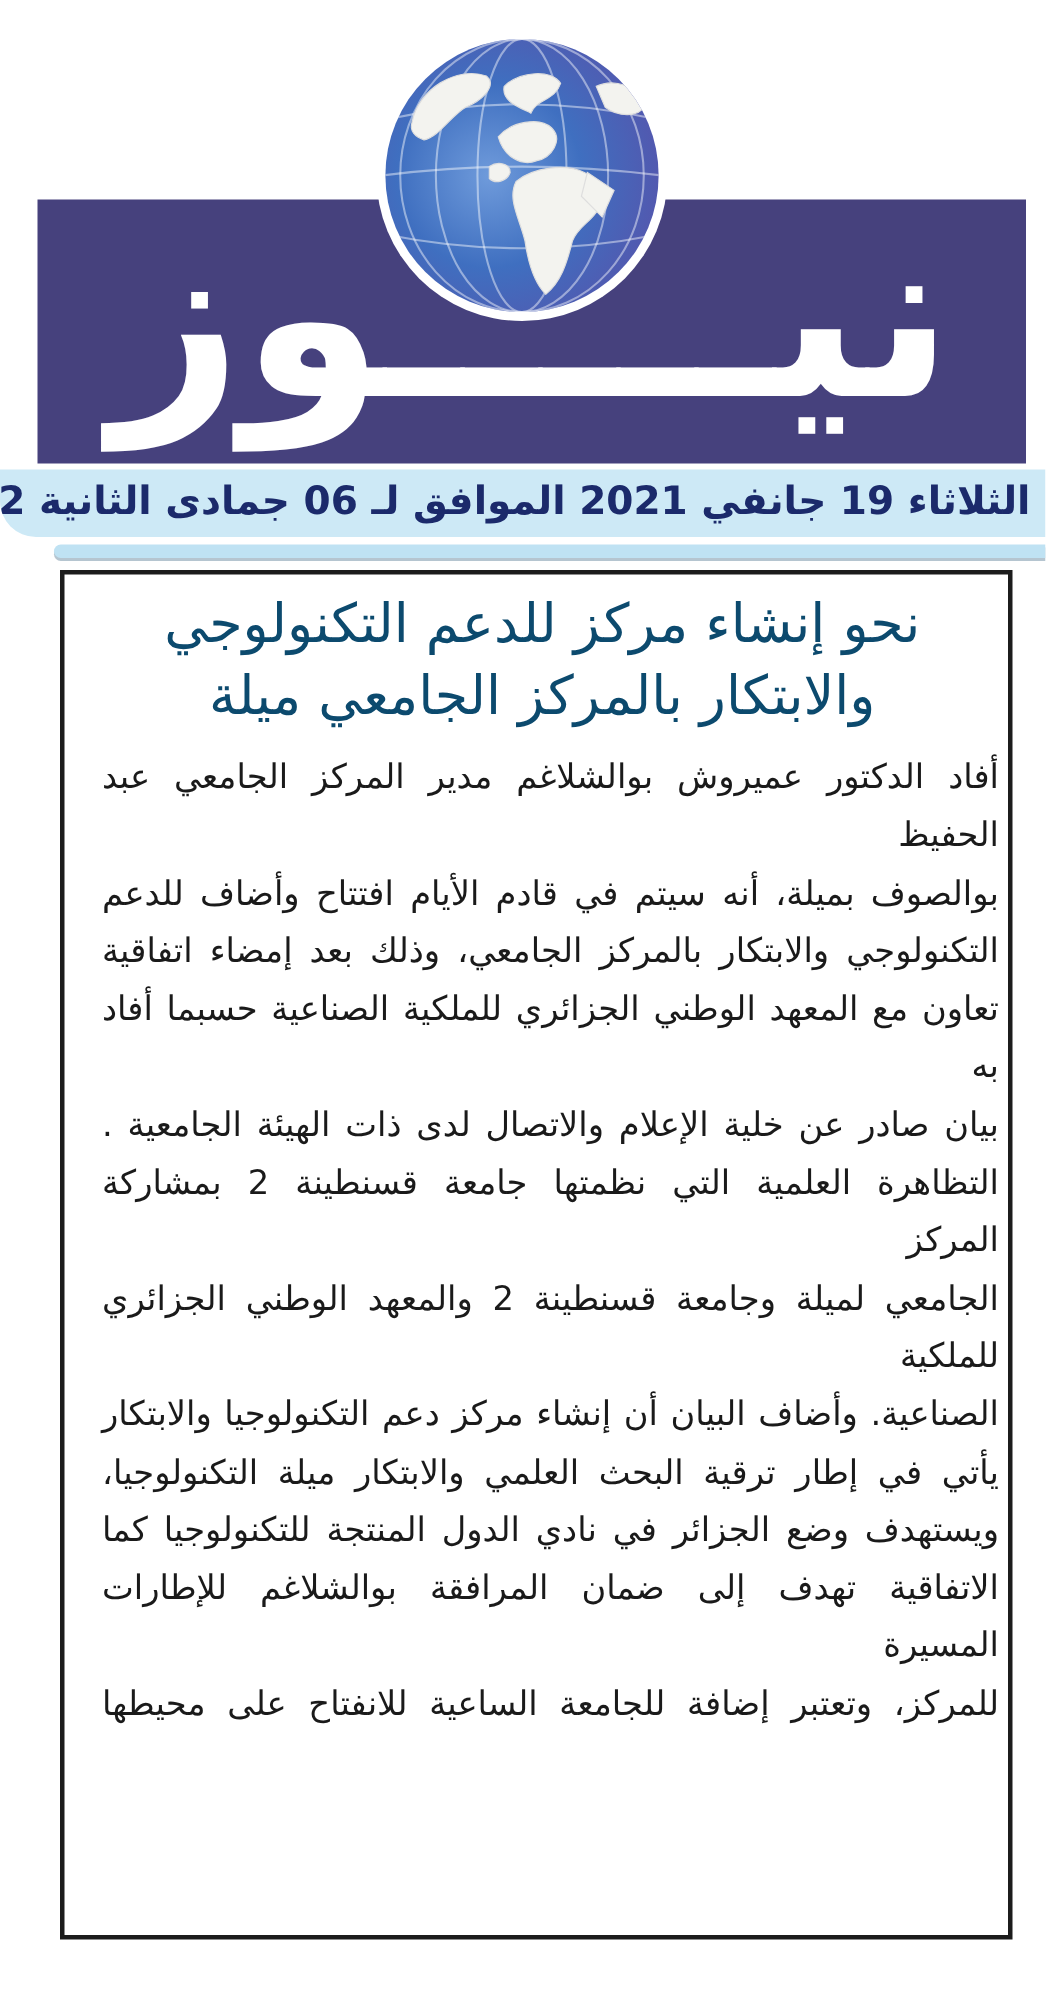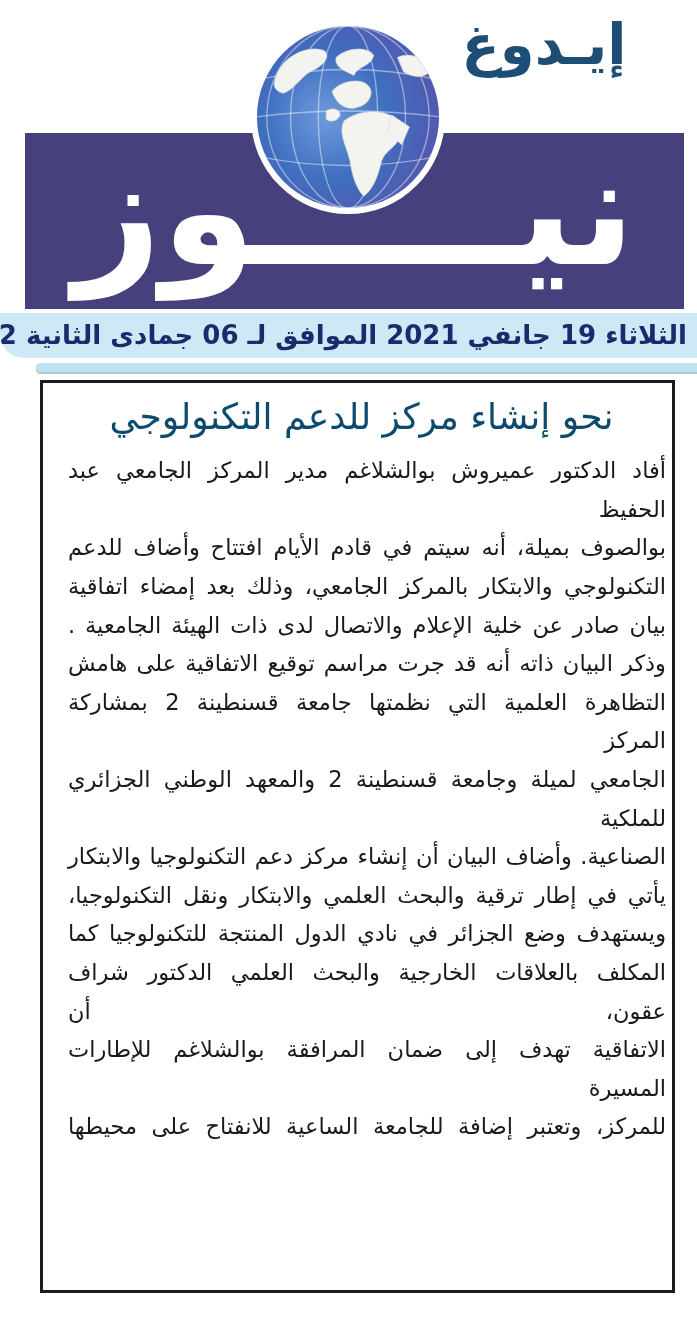--- a/index.html
+++ b/index.html
@@ -59,21 +59,20 @@
   }
 </style>
 </head>
 <body>
 
 <div class="masthead">
   <div class="banner">
     <div class="wordmark">نيـــــوز</div>
   </div>
 
-  <div class="region-title">إيـدوغ</div>
 
   <div class="globe">
     <svg viewBox="0 0 200 200" width="200" height="198" aria-hidden="true">
       <defs>
         <radialGradient id="ocean" cx="38%" cy="50%" r="75%">
           <stop offset="0%" stop-color="#6f9bdb"></stop>
           <stop offset="45%" stop-color="#3f6fc0"></stop>
           <stop offset="100%" stop-color="#5a4fa8"></stop>
         </radialGradient>
         <clipPath id="gclip">
@@ -108,31 +107,31 @@
 </div>
 
 <div class="date-bar">
   <div class="date-text">الثلاثاء 19 جانفي 2021 الموافق لـ 06 جمادى الثانية 1442 هـ  العدد 2491</div>
 </div>
 <div class="separator"></div>
 
 <div class="article-box">
   <div class="headline">
     <div>نحو إنشاء مركز للدعم التكنولوجي</div>
+    <div>والابتكار بالمركز الجامعي ميلة</div>
   </div>
 
   <div class="body-text">
     <div class="line">أفاد الدكتور عميروش بوالشلاغم مدير المركز الجامعي عبد الحفيظ</div>
     <div class="line">بوالصوف بميلة، أنه سيتم في قادم الأيام افتتاح وأضاف للدعم</div>
     <div class="line">التكنولوجي والابتكار بالمركز الجامعي، وذلك بعد إمضاء اتفاقية</div>
+    <div class="line">تعاون مع المعهد الوطني الجزائري للملكية الصناعية حسبما أفاد به</div>
     <div class="line">بيان صادر عن خلية الإعلام والاتصال لدى ذات الهيئة الجامعية .</div>
-    <div class="line">وذكر البيان ذاته أنه قد جرت مراسم توقيع الاتفاقية على هامش</div>
     <div class="line">التظاهرة العلمية التي نظمتها جامعة قسنطينة 2 بمشاركة المركز</div>
     <div class="line">الجامعي لميلة وجامعة قسنطينة 2 والمعهد الوطني الجزائري للملكية</div>
     <div class="line">الصناعية. وأضاف البيان أن إنشاء مركز دعم التكنولوجيا والابتكار</div>
-    <div class="line">يأتي في إطار ترقية والبحث العلمي والابتكار ونقل التكنولوجيا،</div>
+    <div class="line">يأتي في إطار ترقية البحث العلمي والابتكار ميلة التكنولوجيا،</div>
     <div class="line">ويستهدف وضع الجزائر في نادي الدول المنتجة للتكنولوجيا كما</div>
-    <div class="line">المكلف بالعلاقات الخارجية والبحث العلمي الدكتور شراف عقون، أن</div>
     <div class="line">الاتفاقية تهدف إلى ضمان المرافقة بوالشلاغم للإطارات المسيرة</div>
     <div class="line">للمركز، وتعتبر إضافة للجامعة الساعية للانفتاح على محيطها</div>
 
   </div>
 </div>
 
 </body></html>

